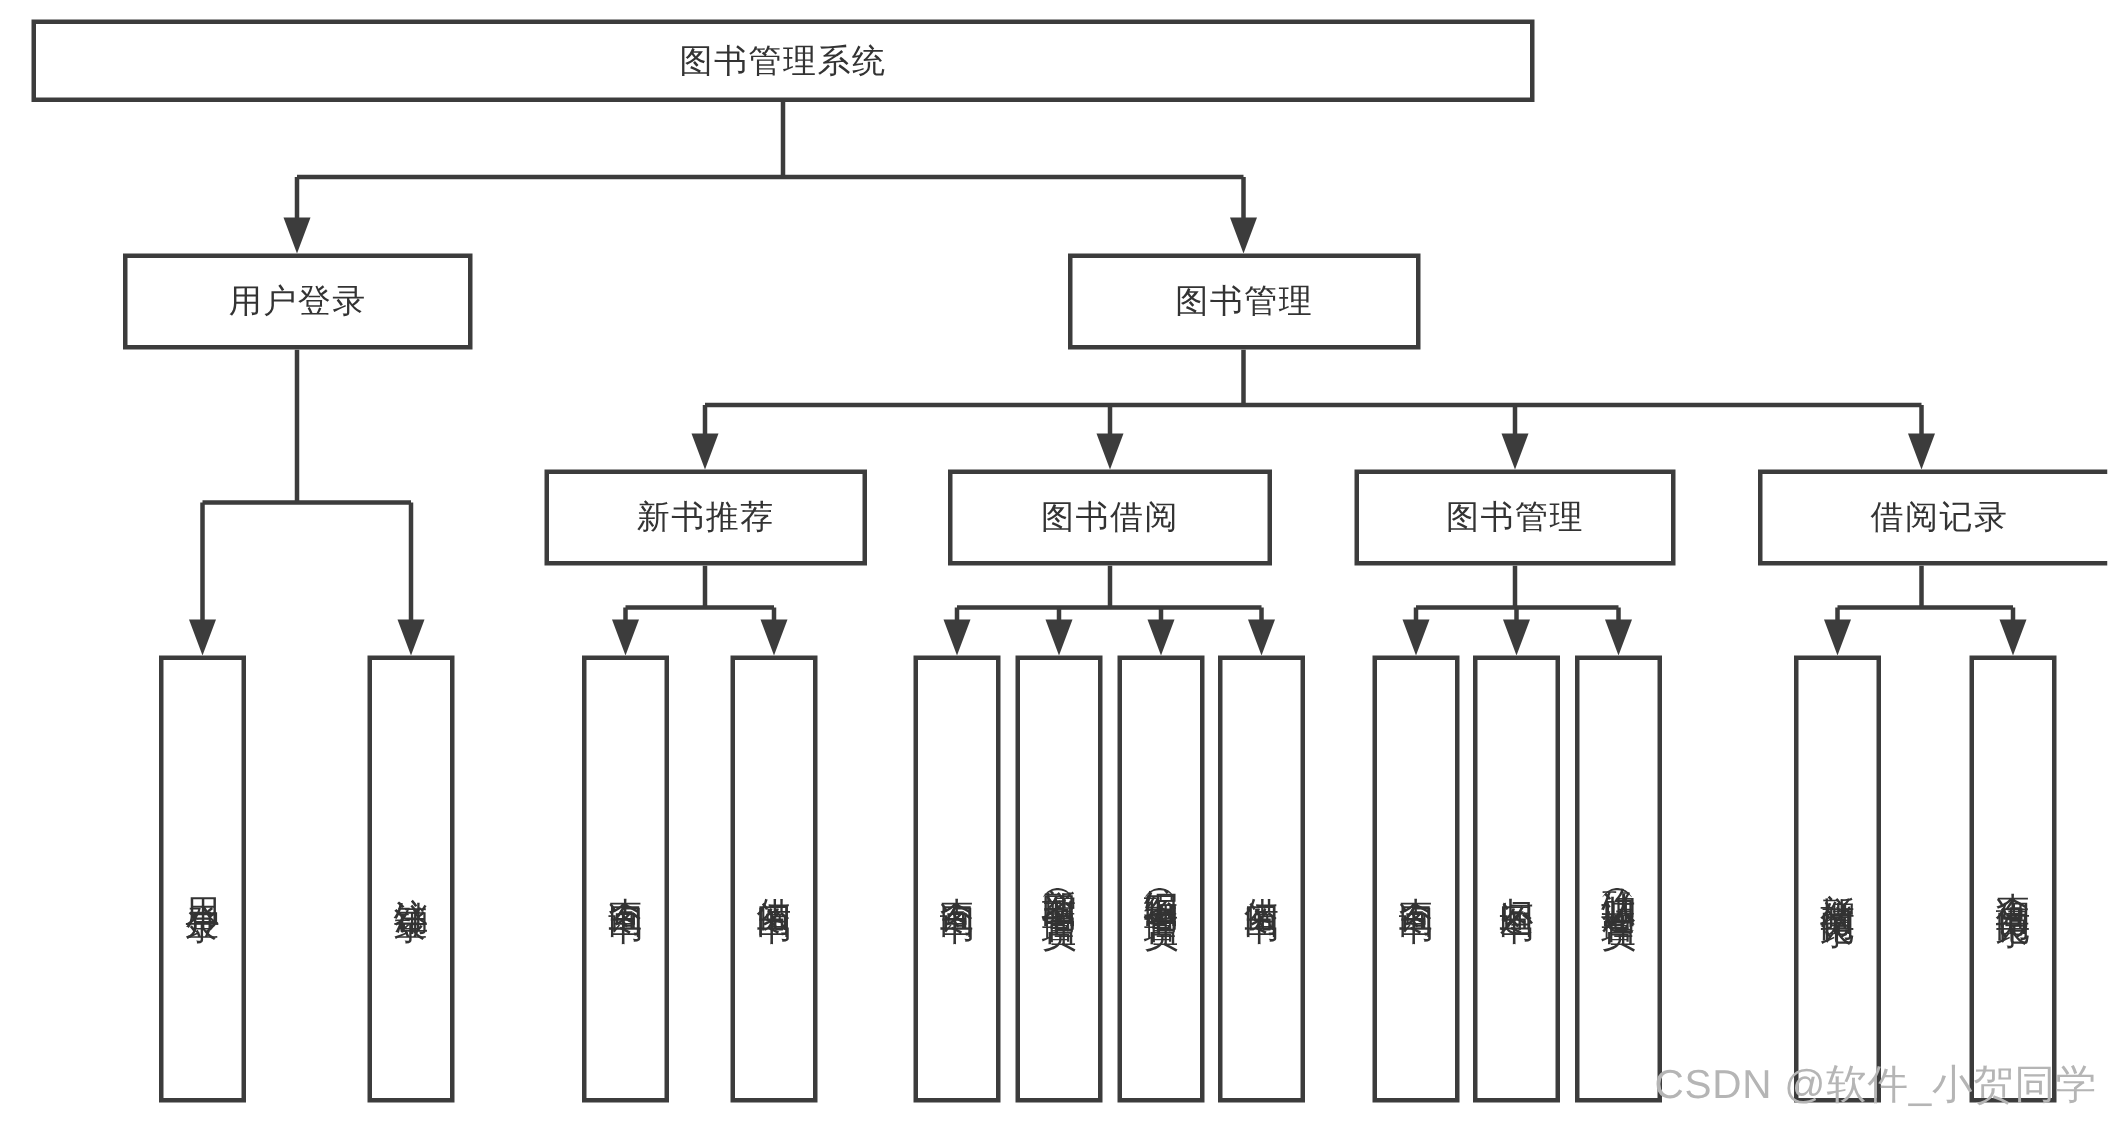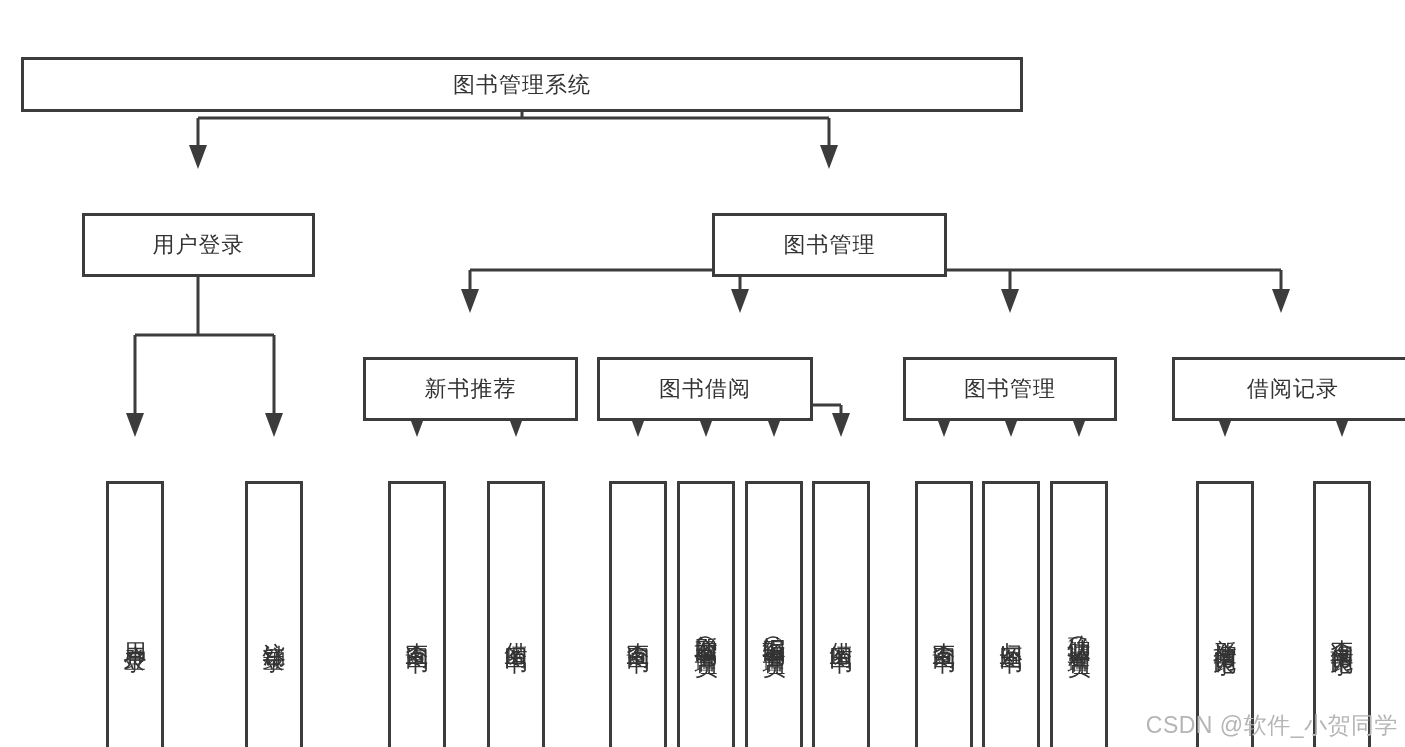--- a/index.html
+++ b/index.html
@@ -22,36 +22,35 @@
     box-sizing: border-box;
     background: #ffffff;
     border: 3px solid #3c3c3c;
     display: flex;
     align-items: center;
     justify-content: center;
     font-size: 22px;
     letter-spacing: 1px;
     color: #333333;
     line-height: 1;
-    margin-top: 44px;
   }
   .hnode { white-space: nowrap; }
   .vnode {
     writing-mode: vertical-rl;
     text-orientation: mixed;
     font-size: 23px;
     letter-spacing: 3px;
     line-height: 1;
   }
   .root-box { font-size: 22px; }
   #watermark {
     position: absolute;
     right: 7px;
     bottom: 6px;
-    font-size: 23px;
+    font-size: 27px;
     color: #b5b5b5;
     letter-spacing: 0.5px;
     white-space: nowrap;
   }
 </style>
 </head>
 <body>
 
 <div id="canvas">
 
@@ -101,21 +100,21 @@
       <polygon points="1333,413 1351,413 1342,437"></polygon>
     </g>
   </svg>
 
   <div class="node hnode root-box" style="left:21px; top:13px; width:1002px; height:55px;">图书管理系统</div>
 
   <div class="node hnode" style="left:82px; top:169px; width:233px; height:64px;">用户登录</div>
   <div class="node hnode" style="left:712px; top:169px; width:235px; height:64px;">图书管理</div>
 
   <div class="node hnode" style="left:363px; top:313px; width:215px; height:64px;">新书推荐</div>
-  <div class="node hnode" style="left:597px; top:313px; width:216px; height:64px;">图书借阅</div>
+  <div class="node hnode" style="left:632px; top:313px; width:216px; height:64px;">图书借阅</div>
   <div class="node hnode" style="left:903px; top:313px; width:214px; height:64px;">图书管理</div>
   <div class="node hnode" style="left:1172px; top:313px; width:242px; height:64px;">借阅记录</div>
 
   <div class="node vnode" style="left:106px; top:437px; width:58px; height:298px;">用户登录</div>
   <div class="node vnode" style="left:245px; top:437px; width:58px; height:298px;">注销登录</div>
 
   <div class="node vnode" style="left:388px; top:437px; width:58px; height:298px;">查询图书</div>
   <div class="node vnode" style="left:487px; top:437px; width:58px; height:298px;">借阅图书</div>
 
   <div class="node vnode" style="left:609px; top:437px; width:58px; height:298px;">查询图书</div>

